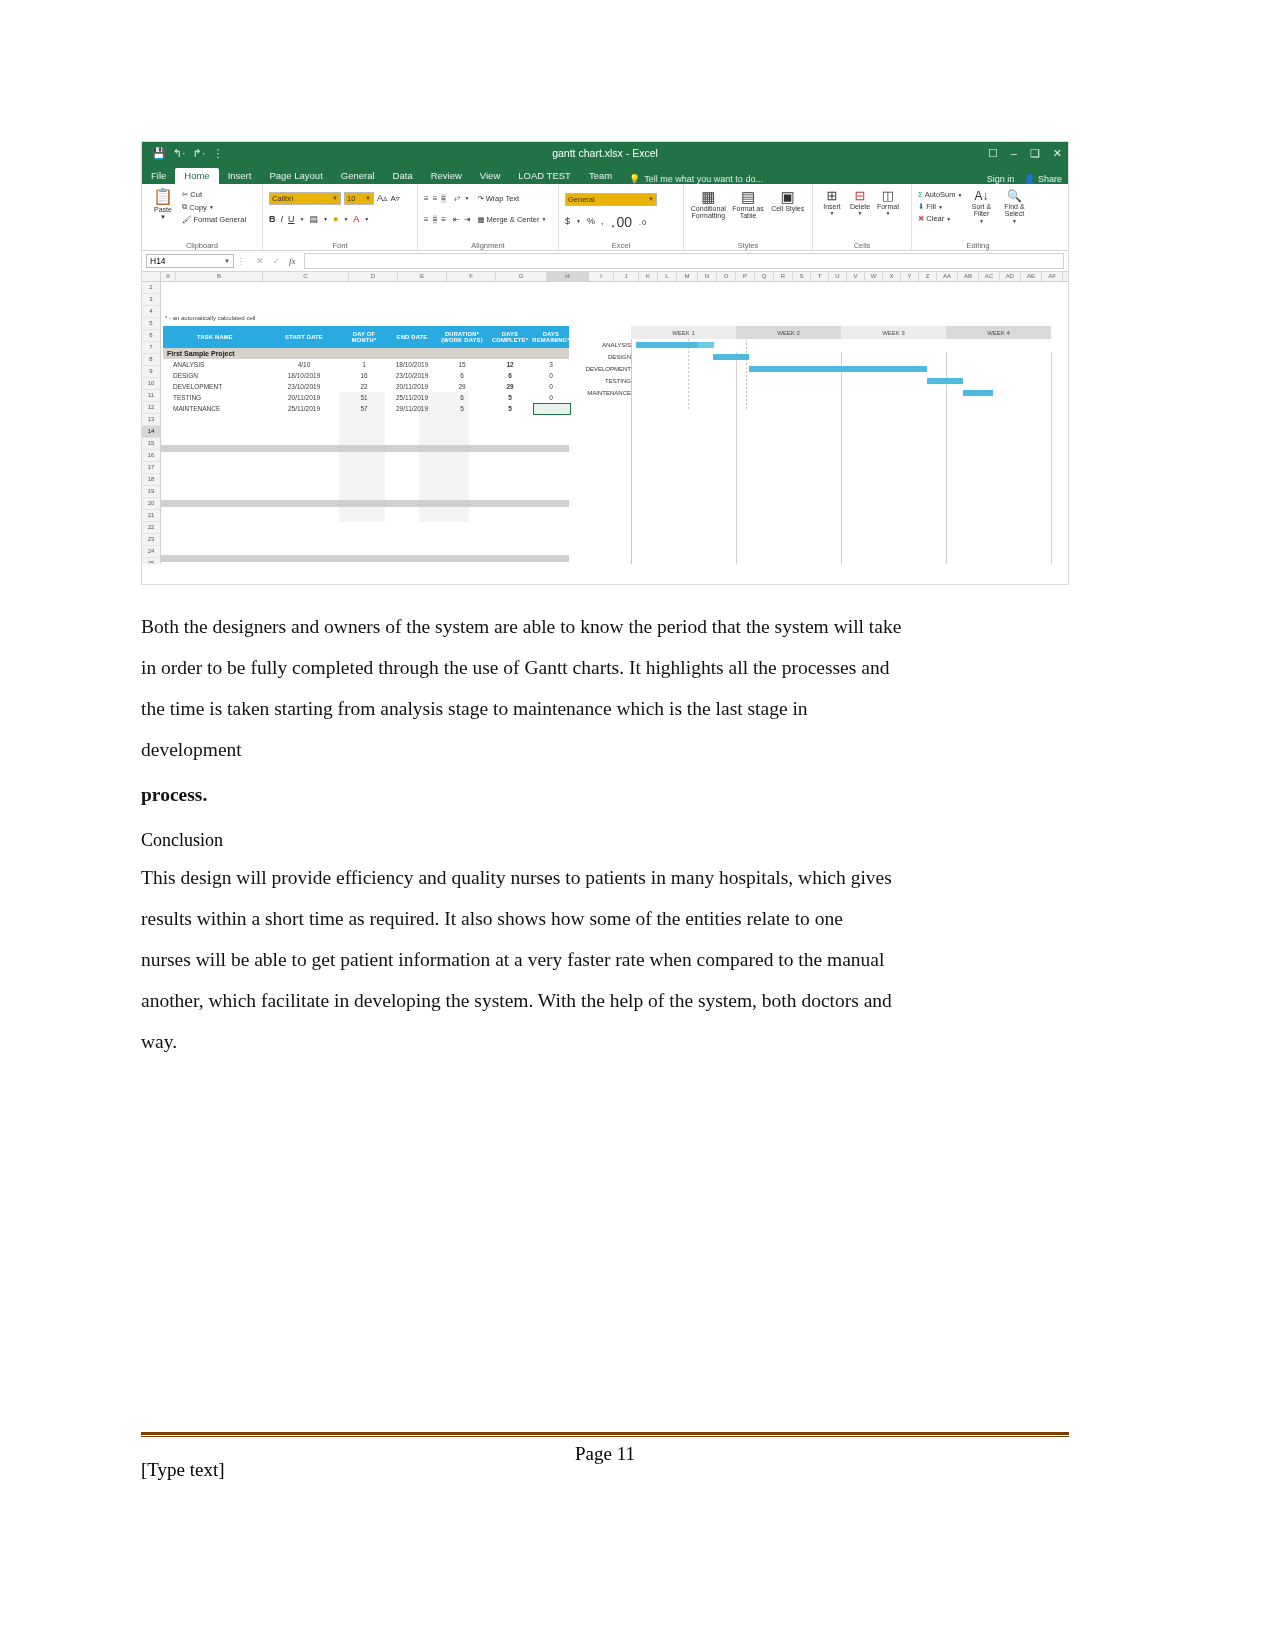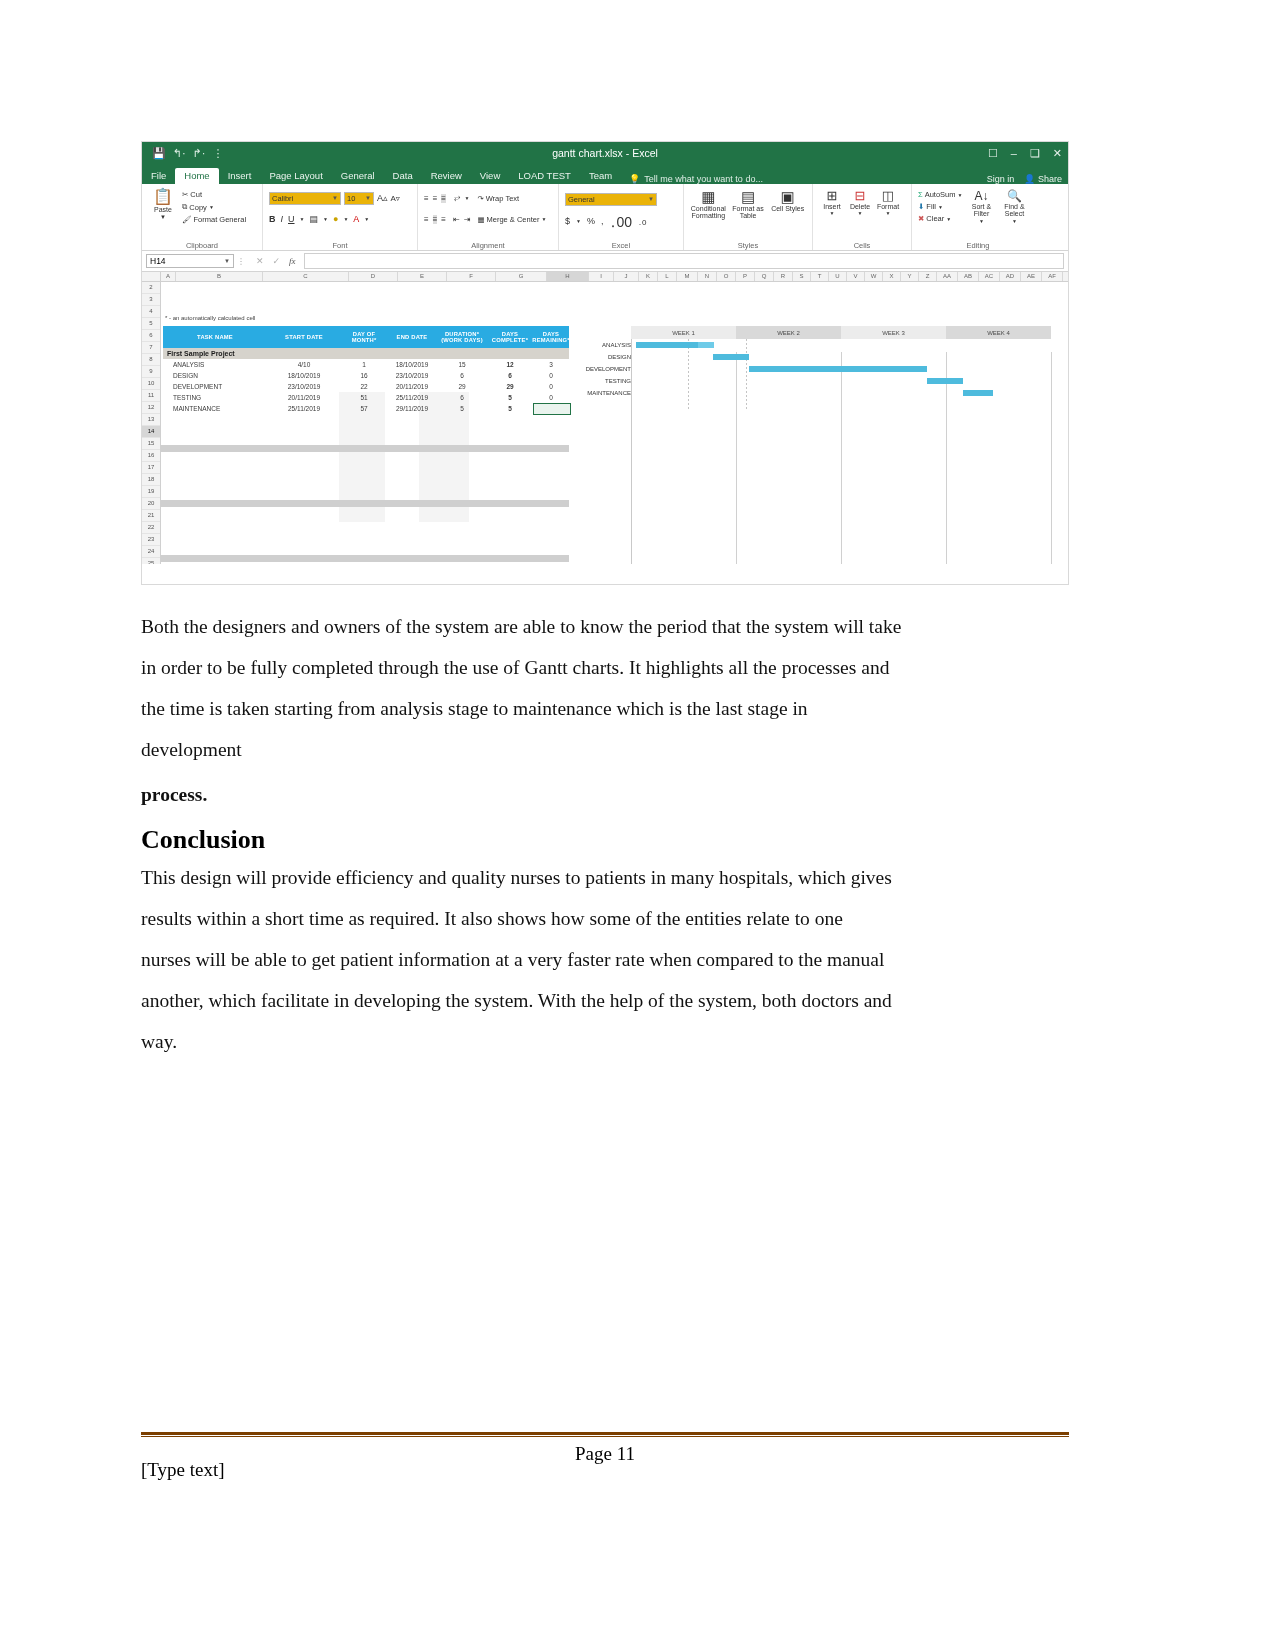--- a/index.html
+++ b/index.html
@@ -102,21 +102,21 @@
   .gtrack{flex:1;position:relative;height:12px;}
   .gbar{position:absolute;top:3px;height:6px;background:#4EBBDD;}
   .gbar.lite{background:#6ecbe8;}
   .gvline{position:absolute;top:0;bottom:0;width:1px;background:#d0d0d0;}
   .gvline.dash{background:repeating-linear-gradient(to bottom,#c4c4c4 0 2px,transparent 2px 4px);}
 
   
   .doc{position:absolute;left:141px;top:606px;width:930px;}
   .para{font-size:19.5px;line-height:41px;text-align:left;color:#111;margin:0 0 0 0;}
   .para.b{font-weight:bold;}
-  .h-conc{font-size:26px;font-weight:bold;line-height:34px;margin:0;}
+  .h-conc{font-size:18px;font-weight:normal;line-height:34px;margin:0;}
 
   
   .foot-rule{position:absolute;left:141px;top:1432px;width:928px;height:3px;background:#7B3F00;}
   .foot-rule2{position:absolute;left:141px;top:1436px;width:928px;height:1px;background:#7B3F00;}
   .footer{position:absolute;left:141px;top:1443px;width:928px;height:30px;font-size:19px;}
   .foot-left{position:absolute;left:0;top:16px;}
   .foot-center{position:absolute;left:0;right:0;text-align:center;top:0;}
 </style>
 </head>
 <body>

